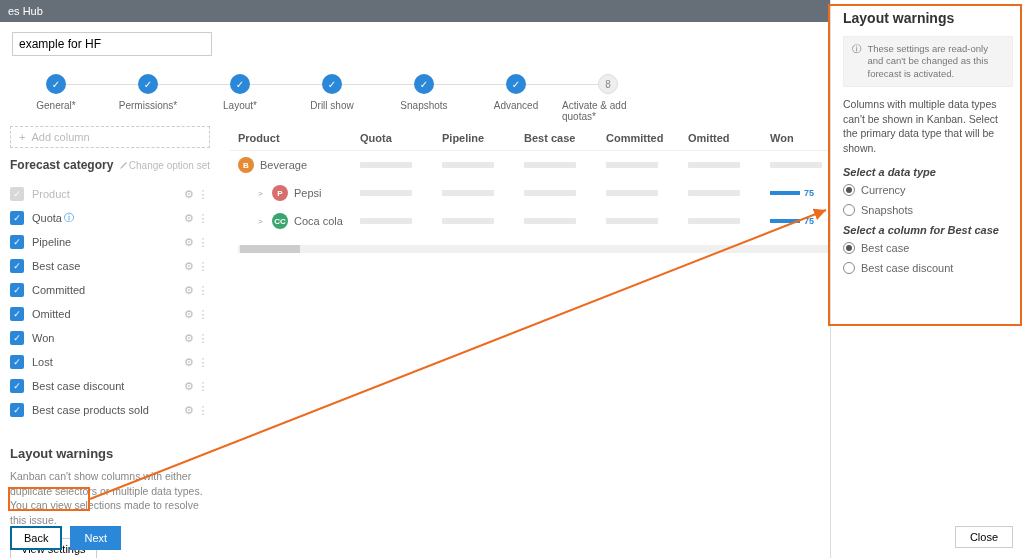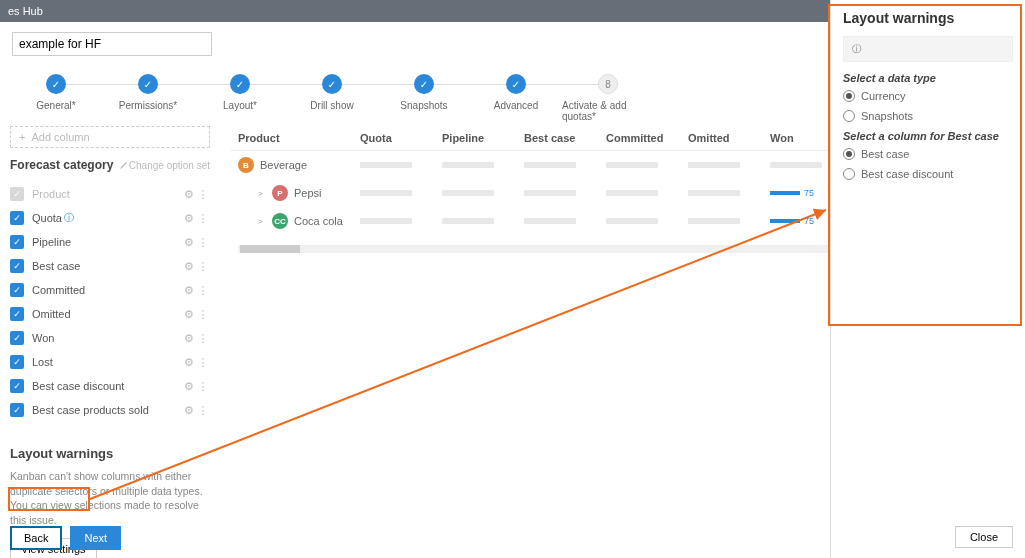--- a/index.html
+++ b/index.html
@@ -50,21 +50,21 @@
 .table { border: 0; }
 .thead { display: flex; padding: 6px 0; border-bottom: 1px solid #eee; }
 .thead .th { font-size: 11px; color: #555; font-weight: 600; }
 .th.prod { width: 130px; padding-left: 8px; }
 .th.col { width: 82px; }
 .trow { display: flex; align-items: center; height: 28px; }
 .trow .pcell { width: 130px; display: flex; align-items: center; gap: 6px; padding-left: 8px; font-size: 11px; color: #666; }
 .trow .pcell.indent { padding-left: 28px; }
 .trow .badge { width: 16px; height: 16px; border-radius: 50%; display: flex; align-items: center; justify-content: center; font-size: 8px; color: #fff; font-weight: bold; }
 .trow .exp { color: #999; font-size: 8px; width: 8px; }
-.trow .cell { width: 82px; display: flex; align-items: center; }
+.trow .cell { width: 82px; display: flex; align-items: center; font-weight: bold; }
 .trow .bar { height: 6px; background: #e8e8e8; width: 52px; border-radius: 1px; }
 .trow .won { font-size: 9px; color: #2b88d8; display: flex; align-items: center; gap: 4px; }
 .trow .won .wl { width: 30px; height: 4px; background: #2b88d8; }
 .scroll-tr { height: 8px; background: #f0f0f0; margin: 10px 8px 0 8px; position: relative; }
 .scroll-tr .thumb { position: absolute; left: 2px; width: 60px; height: 8px; background: #ccc; }
 
 .rpanel { position: absolute; top: 0; right: 0; width: 195px; height: 100%; background: #fff; border-left: 1px solid #ddd; padding: 10px 12px; }
 .rpanel h2 { font-size: 14px; font-weight: 600; margin-bottom: 10px; }
 .infobox { background: #f4f4f4; border: 1px solid #eee; padding: 6px 8px; font-size: 9.5px; color: #777; line-height: 1.3; display: flex; gap: 6px; margin-bottom: 10px; }
 .infobox .iicon { flex-shrink: 0; }
@@ -336,21 +336,23 @@
   <div class="nav-btns">
     <button>Back</button>
     <button class="primary">Next</button>
   </div>
 </div>
 
 <div class="rpanel">
   <h2>Layout warnings</h2>
   <div class="infobox">
     <span class="iicon">ⓘ</span>
-  </div>
+    <span>These settings are read-only and can't be changed as this forecast is activated.</span>
+  </div>
+  <p class="body">Columns with multiple data types can't be shown in Kanban. Select the primary data type that will be shown.</p>
   <div class="lbl">Select a data type</div>
   <div class="radio sel">
       <span class="r"></span>
       <span>Currency</span>
     </div>
   <div class="radio">
       <span class="r"></span>
       <span>Snapshots</span>
     </div>
   <div class="lbl">Select a column for Best case</div>

